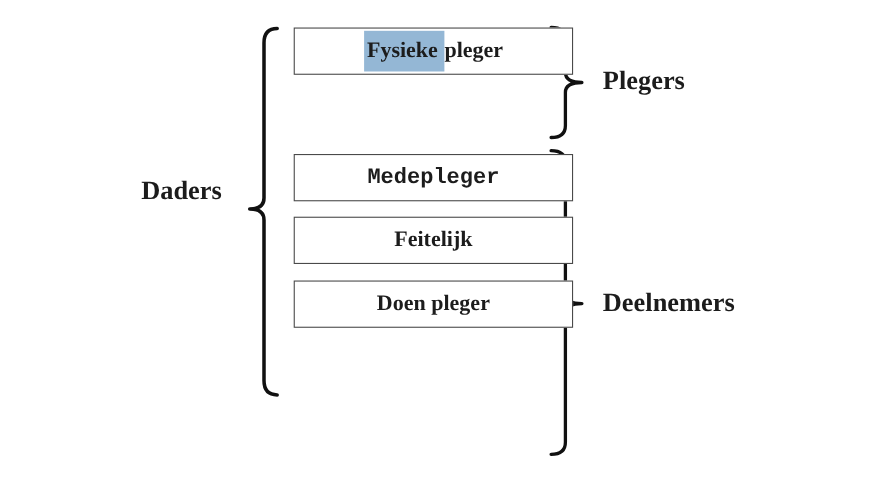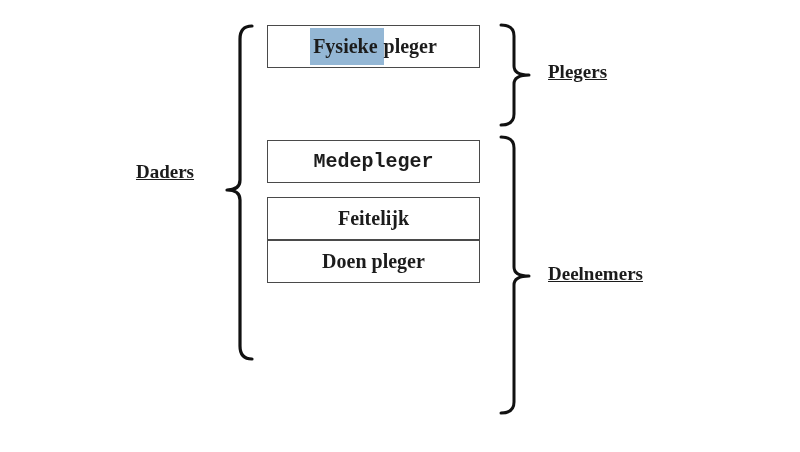--- a/index.html
+++ b/index.html
@@ -25,49 +25,48 @@
   }
   .braces path {
     fill: none;
     stroke: var(--brace, #111111);
     stroke-linecap: round;
     stroke-linejoin: round;
   }
   .box {
     position: absolute;
     left: 267px;
-    width: 213px;
+    width: 254px;
     height: 43px;
     box-sizing: border-box;
     border: 1px solid var(--box-border, #4a4a4a);
     background: #ffffff;
     display: flex;
     align-items: center;
     justify-content: center;
     font-size: 20px;
     font-weight: 700;
     white-space: nowrap;
   }
   .b1 { top: 25px; }
   .b2 { top: 82px; }
   .b3 { top: 140px; font-family: Liberation Mono, monospace; }
   .b4 { top: 197px; }
-  .b5 { top: 240px; }
+  .b5 { top: 255px; }
   .b6 { top: 312px; }
   .b7 { top: 370px; }
   .hl {
     background: var(--highlight, #94b7d5);
     padding: 7px 6px 7px 3px;
   }
   .side-label {
     position: absolute;
-    font-size: 19px;
+    font-size: 24px;
     font-weight: 700;
     white-space: nowrap;
-    text-decoration: underline;
   }
   .daders {
     left: 115px;
     top: 161px;
     width: 100px;
     text-align: center;
   }
   .plegers {
     left: 548px;
     top: 61px;

